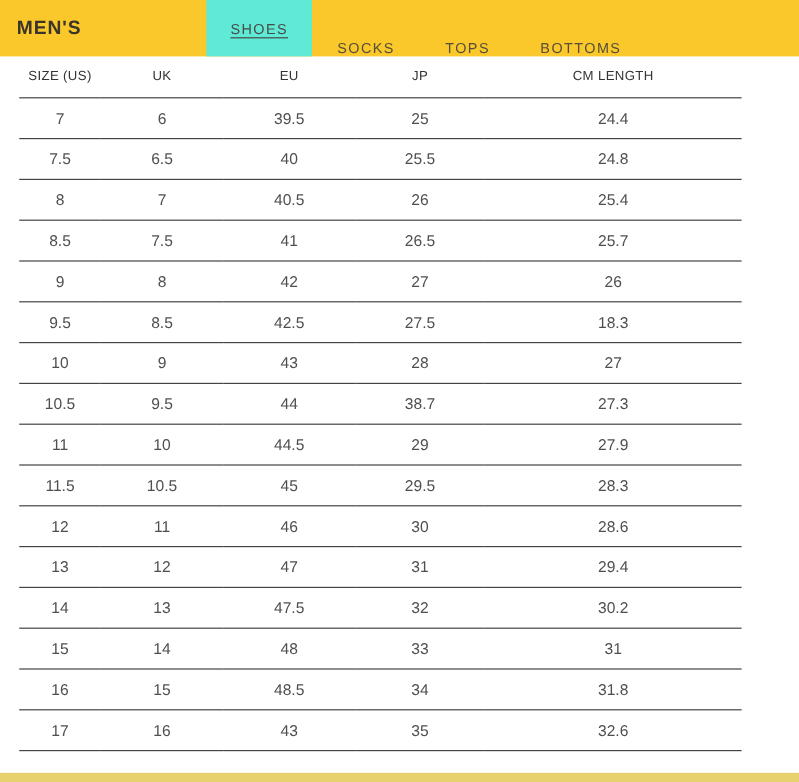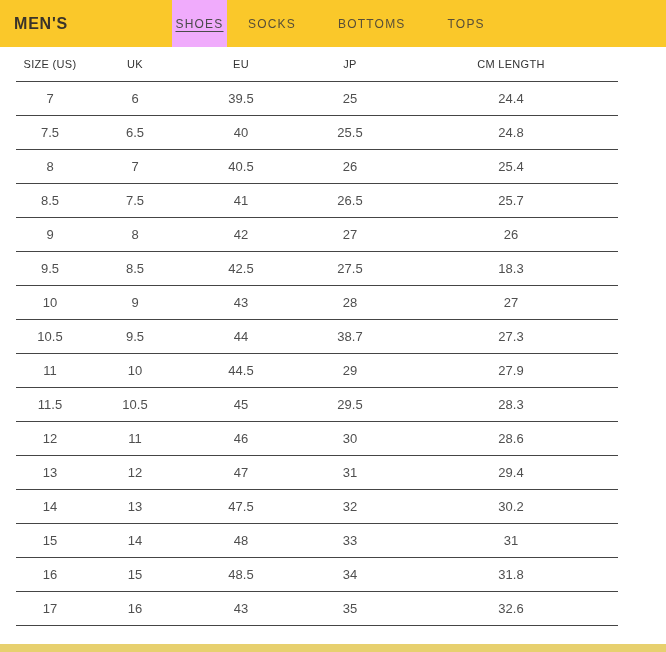--- a/index.html
+++ b/index.html
@@ -30,30 +30,30 @@
     display: flex; align-items: stretch;
   }
   .tab {
     display: flex; align-items: center; justify-content: center;
     font-size: 12px; letter-spacing: 1.2px;
     color: var(--tab-text, #574E38);
     cursor: pointer;
     white-space: nowrap;
   }
   .tab.active {
-    background: #f0abfc;
-    width: 55px;
+    background: #5eead4;
+    width: 88px;
     color: var(--active-tab-text, #4A4A4A);
   }
   .tab.active .tab-label {
     text-decoration: underline;
     text-underline-offset: 3px;
     text-decoration-thickness: 1px;
   }
-  .tab:not(.active) { margin-left: 42px; }
+  .tab:not(.active) { margin-left: 42px; align-items: flex-end; }
   .tab:not(.active):first-of-type, .tab.active + .tab { margin-left: 21px; }
 
   
   table.size-table {
     position: absolute; top: 47px; left: 16px;
     width: 602px;
     border-collapse: collapse;
     table-layout: fixed;
   }
   .size-table th, .size-table td {
@@ -88,24 +88,24 @@
   <header class="topbar">
     <div class="title">MEN'S</div>
     <nav class="tabs">
         <div class="tab active">
           <span class="tab-label">SHOES</span>
         </div>
         <div class="tab">
           <span class="tab-label">SOCKS</span>
         </div>
         <div class="tab">
+          <span class="tab-label">TOPS</span>
+        </div>
+        <div class="tab">
           <span class="tab-label">BOTTOMS</span>
-        </div>
-        <div class="tab">
-          <span class="tab-label">TOPS</span>
         </div>
       </nav>
   </header>
 
   <table class="size-table">
     <colgroup>
       <col style="width:68px">
       <col style="width:102px">
       <col style="width:110px">
       <col style="width:108px">

